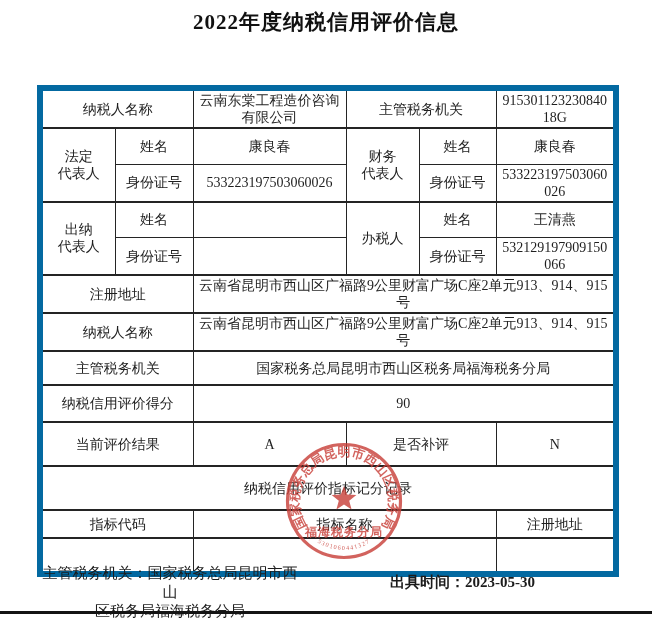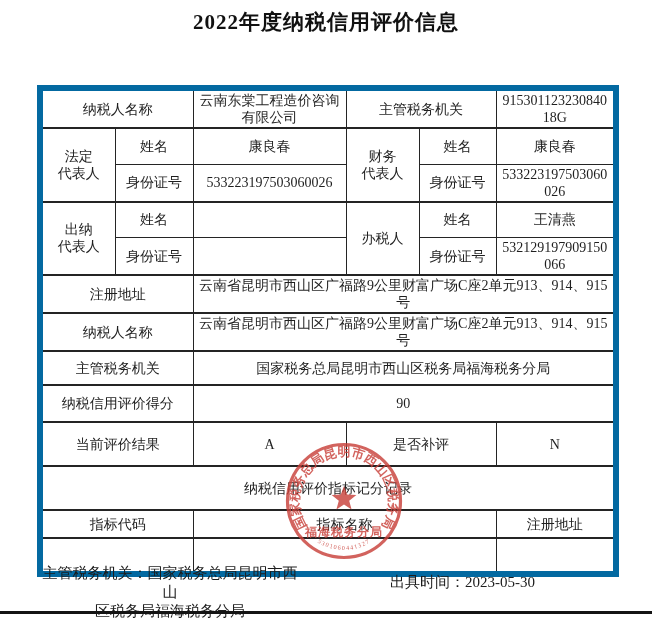--- a/index.html
+++ b/index.html
@@ -25,21 +25,21 @@
   tr.sep td{border-top-width:2px;}
   td.break{word-break:break-all;}
   tr.h34{height:34px;margin-left:8px;} tr.h35{height:44px;} tr.h36{height:36px;}
   tr.h37{height:37px;} tr.h40{height:28px;}
   .footer-authority{
     position:absolute;left:40px;top:564px;width:260px;
     text-align:center;font-size:15px;line-height:19px;color:#1c1c1c;
     white-space:pre-line;
   }
   .footer-issued{
-    position:absolute;left:390px;top:573px;font-size:15px;color:#1c1c1c;
+    position:absolute;left:390px;top:573px;font-size:15px;color:#1c1c1c;font-weight:bold;
   }
   .bottom-rule{
     position:absolute;left:0;top:611px;width:652px;height:3px;background:#141414;
   }
   .stamp{
     position:absolute;left:282px;top:439px;width:124px;height:124px;
     opacity:0.82;pointer-events:none;
   }
   .stamp .ink{fill:#c9423b;}
   .stamp circle{fill:none;stroke:#c9423b;stroke-width:3.2;}

